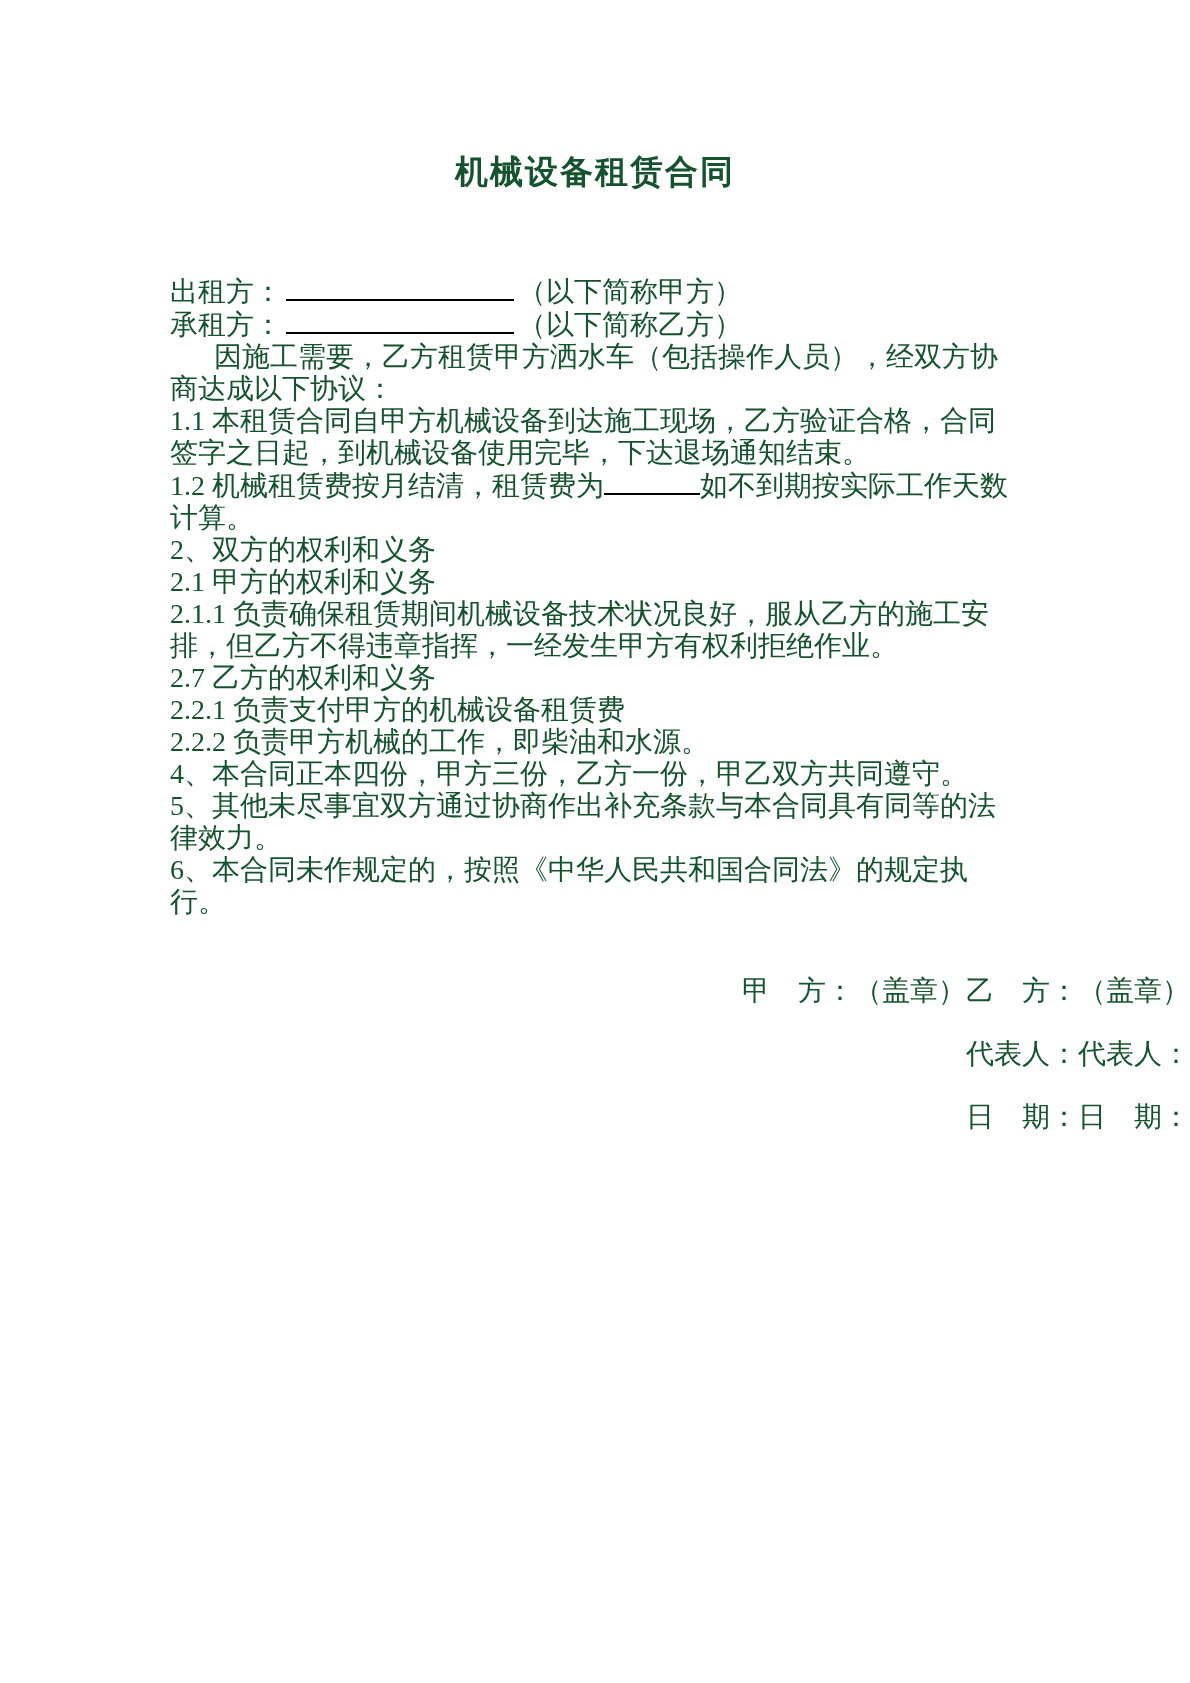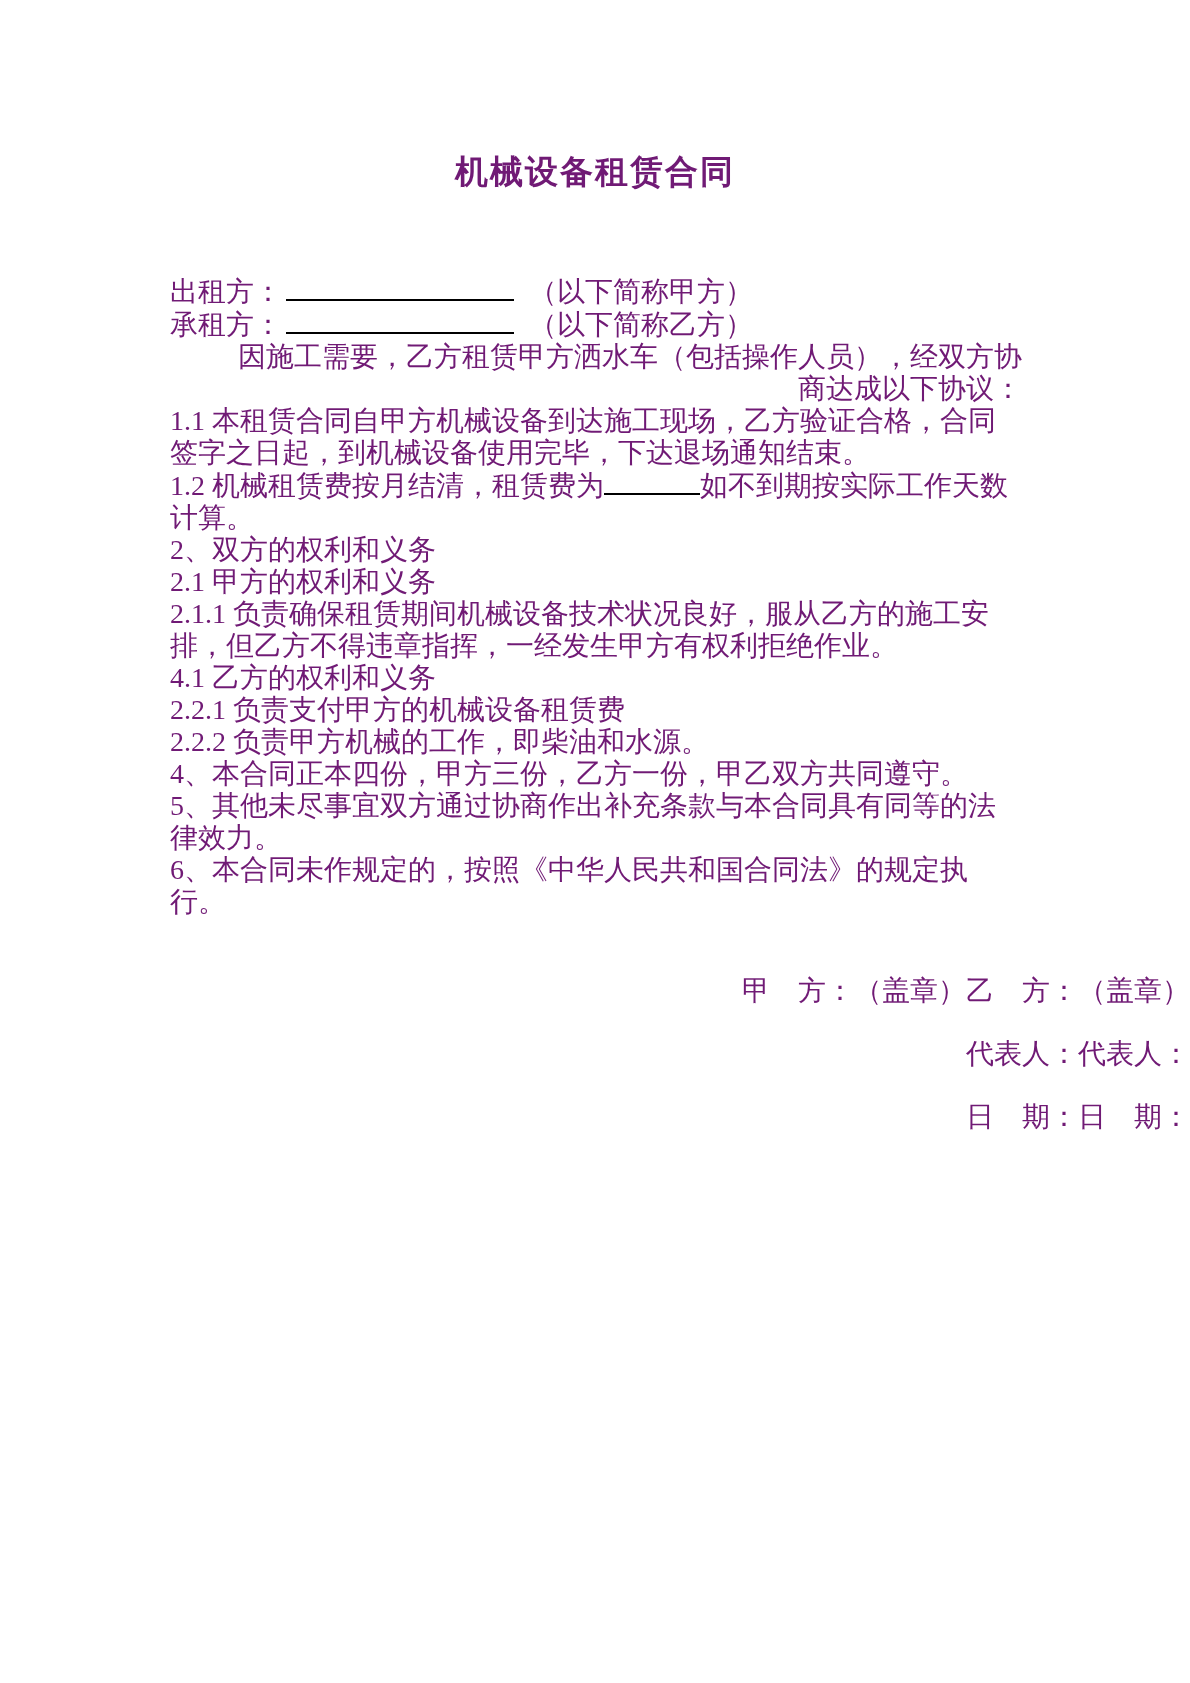--- a/index.html
+++ b/index.html
@@ -1,51 +1,51 @@
 <!DOCTYPE html>
 <html><head>
 <meta charset="utf-8">
 <style>
   html, body { margin: 0; padding: 0; background: #ffffff; }
   .page {
     position: relative;
     width: 1190px;
     height: 1683px;
     background: #ffffff;
-    color: #701a75;
+    color: #14532d;
     font-family: "Liberation Serif", "DejaVu Serif", serif;
     overflow: hidden;
   }
   .doc-title {
     margin: 0;
     padding-top: 152px;
     text-align: center;
     font-size: 33px;
     line-height: 40px;
     font-weight: bold;
     letter-spacing: 2px;
   }
   .doc-body {
     margin: 83px 0 0 170px;
     width: 852px;
     font-size: 28px;
     line-height: 32px;
   }
   .doc-body p { margin: 0; }
-  p.intro { text-indent: 44px; text-align: right; }
+  p.intro { text-indent: 44px; }
   .clause-num { display: inline-block; width: 80px; }
   .blank {
     display: inline-block;
     border-bottom: 2px solid #000000;
     height: 24px;
     vertical-align: baseline;
   }
   .blank-long { width: 228px; margin-left: 4px; }
   .blank-short { width: 96px; }
-  .party-alias { margin-left: 15px; }
+  .party-alias { margin-left: 4px; }
   .signatures {
     margin: 58px 0 0 180px;
     font-size: 28px;
     line-height: 30px;
   }
   .sig-row { margin-bottom: 33px; white-space: pre; text-align: right; }
   .sig-col-seal { display: inline-block; width: 385px; }
   .sig-col-rep  { display: inline-block; width: 330px; margin-left: 5px; }
 </style>
 </head>
@@ -64,21 +64,21 @@
     <p class="intro">因施工需要，乙方租赁甲方洒水车（包括操作人员），经双方协商达成以下协议：</p>
 
 
     <p>1.1 本租赁合同自甲方机械设备到达施工现场，乙方验证合格，合同签字之日起，到机械设备使用完毕，下达退场通知结束。</p>
 
     <p><span>1.2 机械租赁费按月结清，租赁费为</span><span class="blank blank-short"></span><span>如不到期按实际工作天数计算。</span></p>
 
     <p>2、双方的权利和义务</p>
     <p>2.1 甲方的权利和义务</p>
     <p>2.1.1 负责确保租赁期间机械设备技术状况良好，服从乙方的施工安排，但乙方不得违章指挥，一经发生甲方有权利拒绝作业。</p>
-    <p>4.1 乙方的权利和义务</p>
+    <p>2.7 乙方的权利和义务</p>
     <p>2.2.1 负责支付甲方的机械设备租赁费</p>
     <p>2.2.2 负责甲方机械的工作，即柴油和水源。</p>
     <p>4、本合同正本四份，甲方三份，乙方一份，甲乙双方共同遵守。</p>
     <p>5、其他未尽事宜双方通过协商作出补充条款与本合同具有同等的法律效力。</p>
     <p>6、本合同未作规定的，按照《中华人民共和国合同法》的规定执行。</p>
 
   </div>
 
   <div class="signatures">
 

